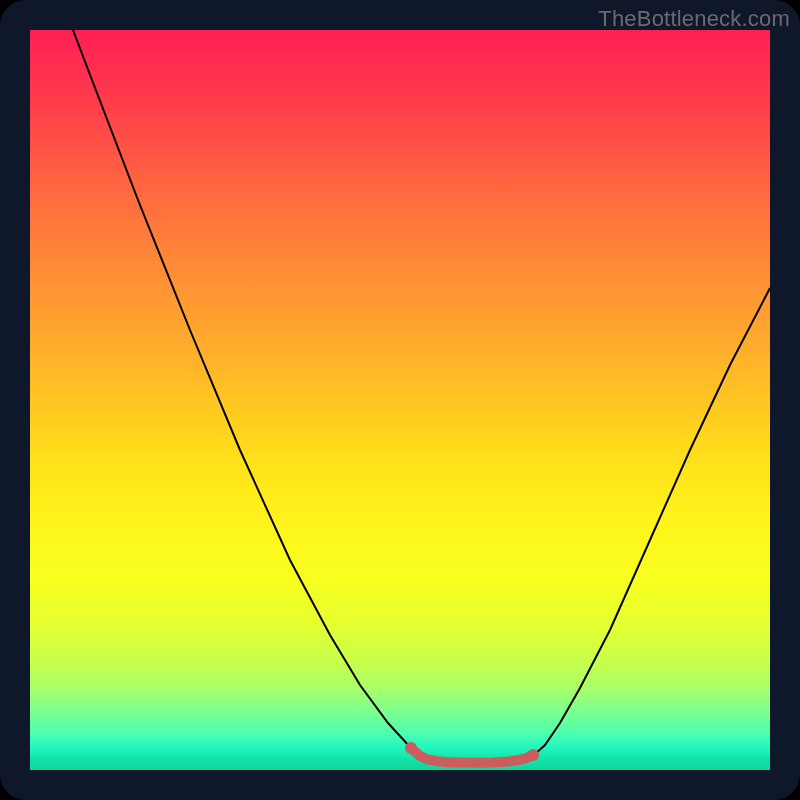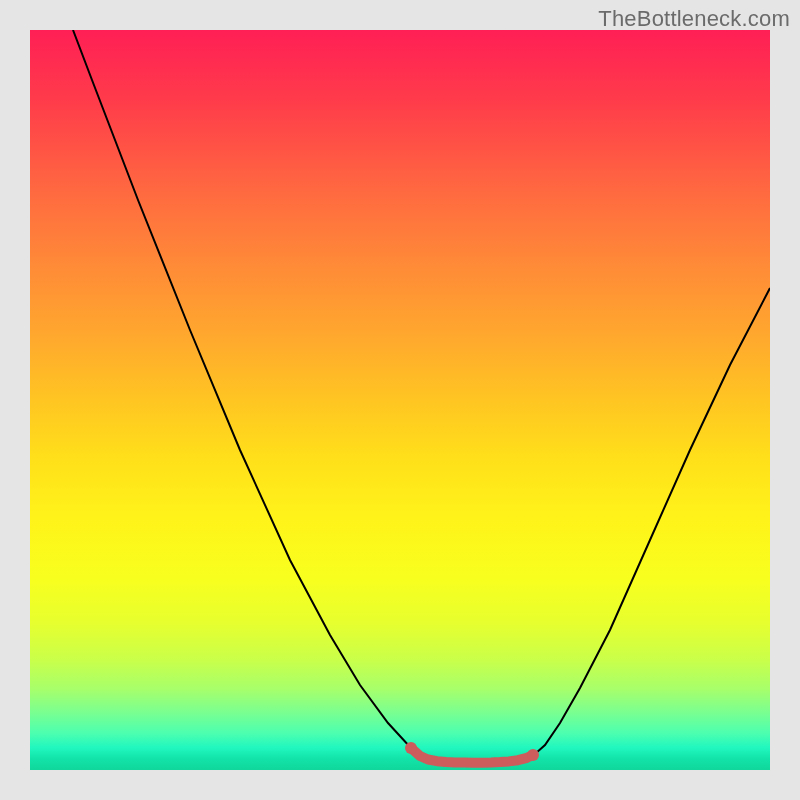--- a/index.html
+++ b/index.html
@@ -10,21 +10,22 @@
     background: #000;
     overflow: hidden;
     font-family: Arial, Helvetica, sans-serif;
   }
   .frame {
     position: absolute;
     left: 0;
     top: 0;
     width: 800px;
     height: 800px;
-    background: #e5e5e5;
+    background: #0f172a;
+    border-radius: 26px;
   }
   .plot {
     position: absolute;
     left: 30px;
     top: 30px;
     width: 740px;
     height: 740px;
     background: linear-gradient(
       to bottom,
       #ff1f55 0%,

